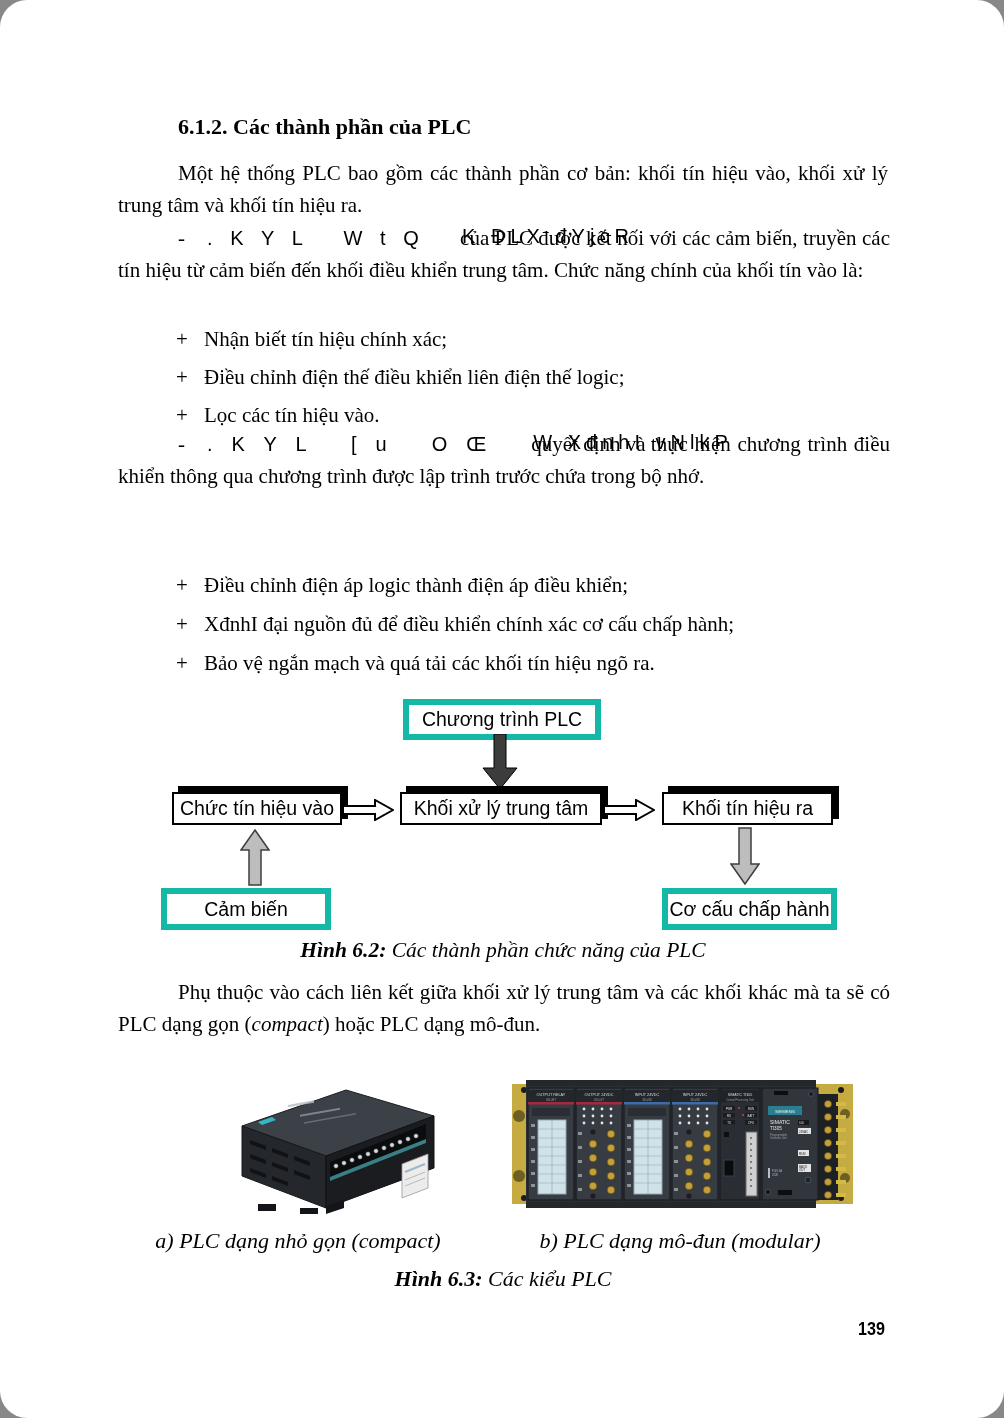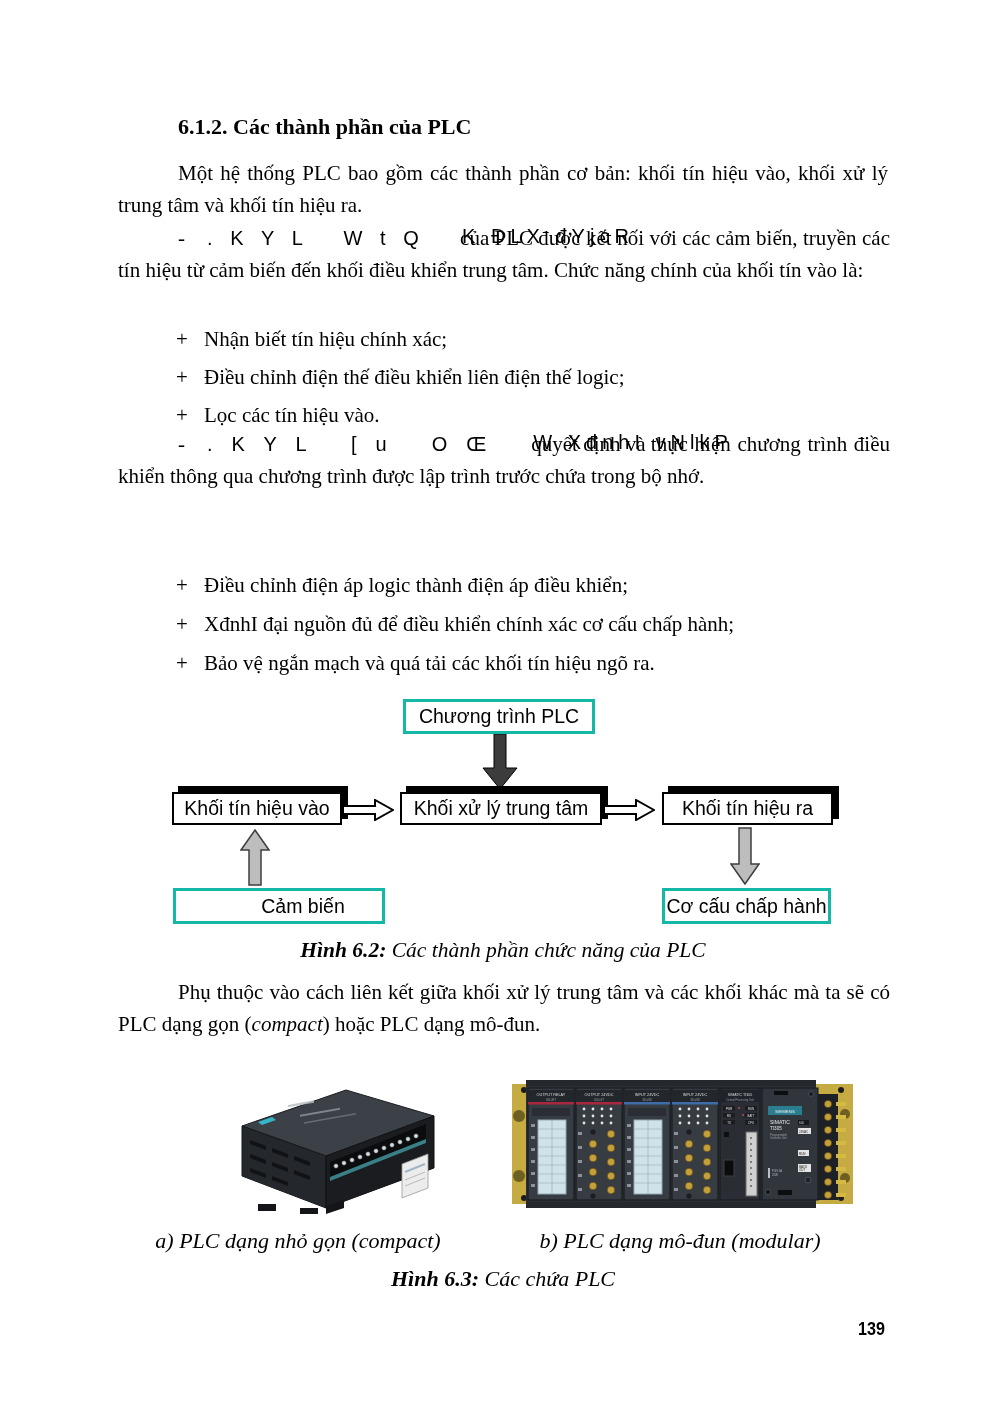--- a/index.html
+++ b/index.html
@@ -1,36 +1,36 @@
 <!DOCTYPE html>
 <html><head>
 <meta charset="utf-8">
 <style>
   html,body{margin:0;padding:0;background:#888;}
   #page{position:relative;width:1004px;height:1418px;background:#ffffff;margin:0 auto;
-        font-family:"Liberation Serif",serif;color:#000;overflow:hidden;}
+        font-family:"Liberation Serif",serif;color:#000;overflow:hidden;border-radius:27px;}
   .abs{position:absolute;}
   .para{font-size:21px;line-height:32px;text-align:justify;}
   .indent{text-indent:60px;}
   .heading{font-size:22px;font-weight:bold;}
   .dash{margin-right:22px;}
   .gs{font-family:"Liberation Sans",sans-serif;white-space:pre;letter-spacing:6px;font-size:20px;}
   .ovr{position:relative;display:inline-block;white-space:pre;}
   .ovr .under{font-family:"Liberation Serif",serif;}
   .ovr .top{position:absolute;left:2px;top:-2px;font-family:"Liberation Sans",sans-serif;
             letter-spacing:5px;font-size:20px;}
   .bullets{font-size:21px;}
   .bline{padding-left:58px;}
   .plus{display:inline-block;width:28px;}
   .bi{font-weight:bold;font-style:italic;}
   .it{font-style:italic;margin-top:24px;}
   .dbox{background:#fff;border:2px solid #000;box-shadow:6px -6px 0 0 #000;
         font-family:"Liberation Sans",sans-serif;font-size:19.5px;display:flex;
         align-items:center;justify-content:center;}
-  .sbox{background:#fff;border:3px solid #14b8a6;font-family:"Liberation Sans",sans-serif;
+  .sbox{background:#fff;border:6px solid #14b8a6;font-family:"Liberation Sans",sans-serif;
         font-size:19.5px;display:flex;align-items:center;justify-content:center;}
   .capline{text-align:center;font-size:21.5px;}
   .figcap{text-align:center;font-size:22px;font-style:italic;}
   .pagenum{font-family:"Liberation Sans",sans-serif;font-weight:bold;font-size:19px;
            transform:scaleX(.85);transform-origin:left;}
   svg{display:block;}
 </style>
 </head>
 <body>
 
@@ -63,21 +63,21 @@
 
   <div class="abs sbox" style="left:403px;top:699px;width:186px;height:29px;">
     <span>Chương trình PLC</span>
   </div>
 
   <svg class="abs" style="left:480px;top:734px;" width="40" height="56" viewBox="0 0 40 56">
     <polygon points="14,0 26,0 26,34 37,34 20,55 3,34 14,34" fill="#3c3c3c" stroke="#000" stroke-width="1"></polygon>
   </svg>
 
   <div class="abs dbox" style="left:172px;top:792px;width:166px;height:29px;">
-    <span>Khối tín hiệu vào</span>
+    <span>Chức tín hiệu vào</span>
   </div>
 
   <svg class="abs" style="left:342px;top:799px;" width="52" height="22" viewBox="0 0 52 22">
     <polygon points="1,7 33,7 33,1 51,11 33,21 33,15 1,15" fill="#fff" stroke="#000" stroke-width="2"></polygon>
   </svg>
 
   <div class="abs dbox" style="left:400px;top:792px;width:198px;height:29px;">
     <span>Khối xử lý trung tâm</span>
   </div>
 
@@ -90,21 +90,21 @@
   </div>
 
   <svg class="abs" style="left:240px;top:829px;" width="30" height="57" viewBox="0 0 30 57">
     <polygon points="15,1 29,21 21,21 21,56 9,56 9,21 1,21" fill="#bdbdbd" stroke="#3f3f3f" stroke-width="1.5"></polygon>
   </svg>
 
   <svg class="abs" style="left:730px;top:827px;" width="30" height="58" viewBox="0 0 30 58">
     <polygon points="15,57 1,37 9,37 9,1 21,1 21,37 29,37" fill="#bdbdbd" stroke="#3f3f3f" stroke-width="1.5"></polygon>
   </svg>
 
-  <div class="abs sbox" style="left:173px;top:888px;width:158px;height:30px;padding-left:48px;">
+  <div class="abs sbox" style="left:161px;top:888px;width:158px;height:30px;">
     <span>Cảm biến</span>
   </div>
 
   <div class="abs sbox" style="left:662px;top:888px;width:163px;height:30px;">
     <span>Cơ cấu chấp hành</span>
   </div>
 
   <div class="abs capline" style="left:118px;top:938px;width:770px;">
     <span class="bi">Hình 6.2:</span><span class="it"> Các thành phần chức năng của PLC</span>
   </div>
@@ -412,18 +412,18 @@
           <text x="287" y="100" fill="#222">BACK</text>
           <text x="287" y="103.4" fill="#222">OUT</text>
       </g>
     </g>
   </svg>
 
   <div class="abs figcap" style="left:126px;top:1228px;width:344px;">a) PLC dạng nhỏ gọn (compact)</div>
   <div class="abs figcap" style="left:512px;top:1228px;width:336px;">b) PLC dạng mô-đun (modular)</div>
 
   <div class="abs capline" style="left:118px;top:1266px;width:770px;font-size:22px;">
-    <span class="bi">Hình 6.3:</span><span class="it"> Các chứa PLC</span>
+    <span class="bi">Hình 6.3:</span><span class="it"> Các kiểu PLC</span>
   </div>
 
   <div class="abs pagenum" style="left:858px;top:1318px;">139</div>
 
 </div>
 
 </body></html>

